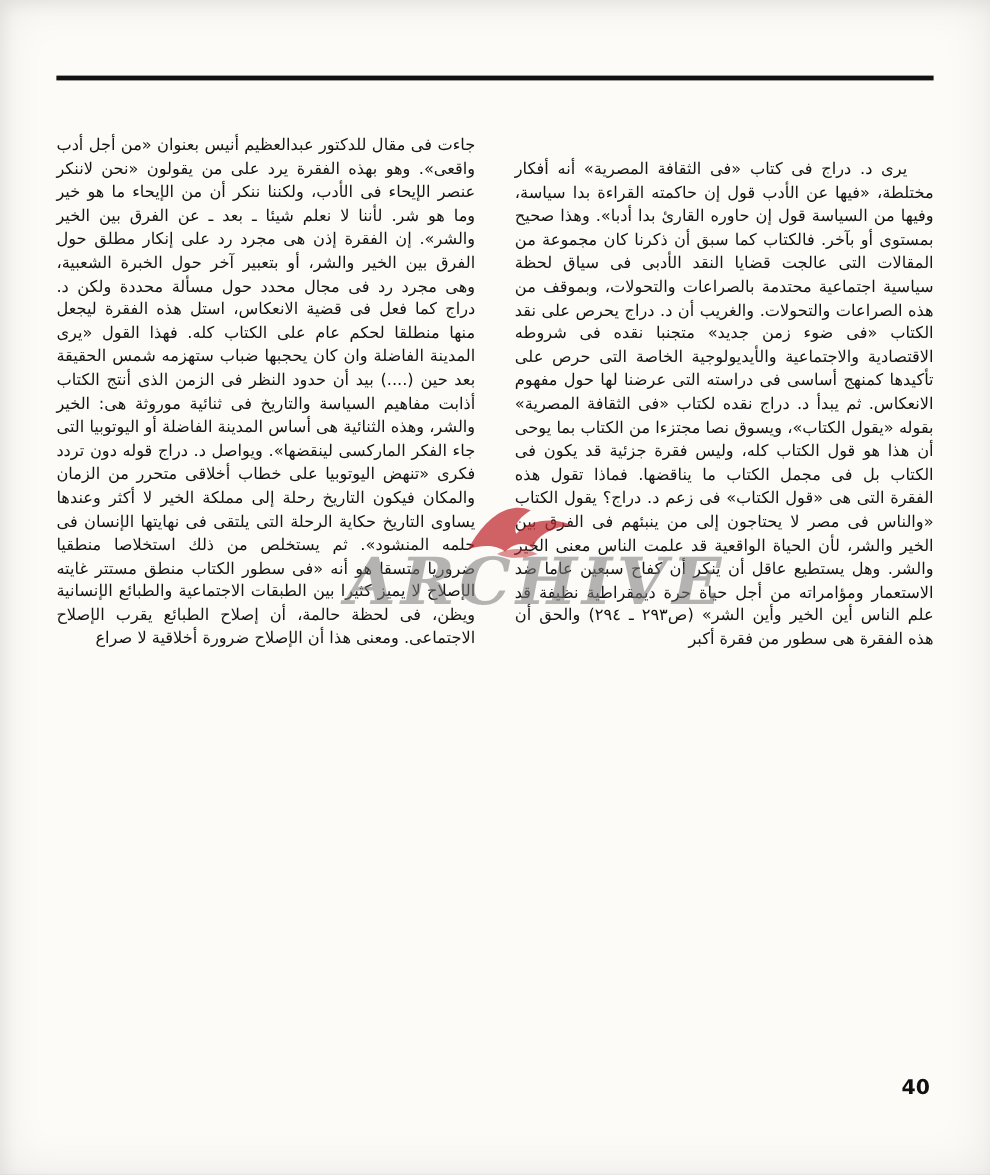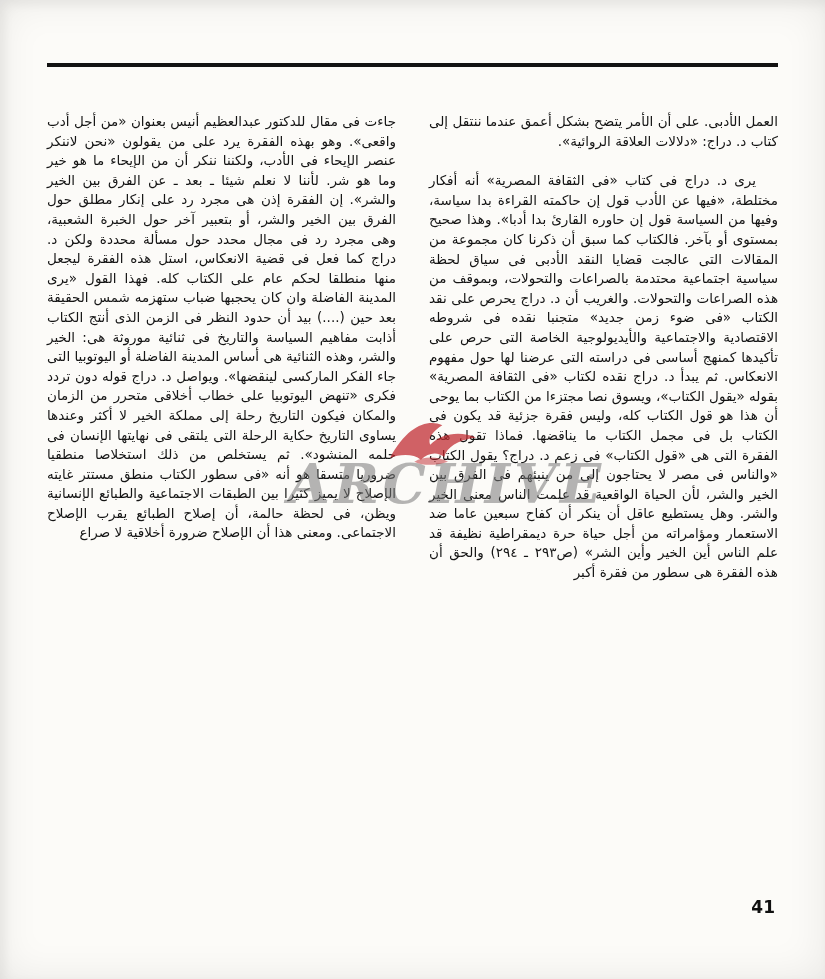--- a/index.html
+++ b/index.html
@@ -96,36 +96,35 @@
 </head>
 <body>
 
 <div class="page">
 
   <div class="top-rule"></div>
 
   <div class="content">
 
     <div class="col">
-      <p>العمل الأدبى. على أن الأمر يتضح بشكل أعمق عندما ننتقل إلى كتاب د. دراج: «دلالات العلاقة الروائية».</p>
       <p class="indent-gap">يرى د. دراج فى كتاب «فى الثقافة المصرية» أنه أفكار مختلطة، «فيها عن الأدب قول إن حاكمته القراءة بدا سياسة، وفيها من السياسة قول إن حاوره القارئ بدا أدبا». وهذا صحيح بمستوى أو بآخر. فالكتاب كما سبق أن ذكرنا كان مجموعة من المقالات التى عالجت قضايا النقد الأدبى فى سياق لحظة سياسية اجتماعية محتدمة بالصراعات والتحولات، وبموقف من هذه الصراعات والتحولات. والغريب أن د. دراج يحرص على نقد الكتاب «فى ضوء زمن جديد» متجنبا نقده فى شروطه الاقتصادية والاجتماعية والأيديولوجية الخاصة التى حرص على تأكيدها كمنهج أساسى فى دراسته التى عرضنا لها حول مفهوم الانعكاس. ثم يبدأ د. دراج نقده لكتاب «فى الثقافة المصرية» بقوله «يقول الكتاب»، ويسوق نصا مجتزءا من الكتاب بما يوحى أن هذا هو قول الكتاب كله، وليس فقرة جزئية قد يكون فى الكتاب بل فى مجمل الكتاب ما يناقضها. فماذا تقول هذه الفقرة التى هى «قول الكتاب» فى زعم د. دراج؟ يقول الكتاب «والناس فى مصر لا يحتاجون إلى من ينبئهم فى الفرق بين الخير والشر، لأن الحياة الواقعية قد علمت الناس معنى الخير والشر. وهل يستطيع عاقل أن ينكر أن كفاح سبعين عاما ضد الاستعمار ومؤامراته من أجل حياة حرة ديمقراطية نظيفة قد علم الناس أين الخير وأين الشر» (ص٢٩٣ ـ ٢٩٤) والحق أن هذه الفقرة هى سطور من فقرة أكبر</p>
     </div>
 
     <div class="col">
       <p>جاءت فى مقال للدكتور عبدالعظيم أنيس بعنوان «من أجل أدب واقعى». وهو بهذه الفقرة يرد على من يقولون «نحن لاننكر عنصر الإيحاء فى الأدب، ولكننا ننكر أن من الإيحاء ما هو خير وما هو شر. لأننا لا نعلم شيئا ـ بعد ـ عن الفرق بين الخير والشر». إن الفقرة إذن هى مجرد رد على إنكار مطلق حول الفرق بين الخير والشر، أو بتعبير آخر حول الخبرة الشعبية، وهى مجرد رد فى مجال محدد حول مسألة محددة ولكن د. دراج كما فعل فى قضية الانعكاس، استل هذه الفقرة ليجعل منها منطلقا لحكم عام على الكتاب كله. فهذا القول «يرى المدينة الفاضلة وان كان يحجبها ضباب ستهزمه شمس الحقيقة بعد حين (....) بيد أن حدود النظر فى الزمن الذى أنتج الكتاب أذابت مفاهيم السياسة والتاريخ فى ثنائية موروثة هى: الخير والشر، وهذه الثنائية هى أساس المدينة الفاضلة أو اليوتوبيا التى جاء الفكر الماركسى لينقضها». ويواصل د. دراج قوله دون تردد فكرى «تنهض اليوتوبيا على خطاب أخلاقى متحرر من الزمان والمكان فيكون التاريخ رحلة إلى مملكة الخير لا أكثر وعندها يساوى التاريخ حكاية الرحلة التى يلتقى فى نهايتها الإنسان فى حلمه المنشود». ثم يستخلص من ذلك استخلاصا منطقيا ضروريا متسقا هو أنه «فى سطور الكتاب منطق مستتر غايته الإصلاح لا يميز كثيرا بين الطبقات الاجتماعية والطبائع الإنسانية ويظن، فى لحظة حالمة، أن إصلاح الطبائع يقرب الإصلاح الاجتماعى. ومعنى هذا أن الإصلاح ضرورة أخلاقية لا صراع</p>
     </div>
   </div>
 
   <div class="watermark">
     <div class="bird">
       <svg viewBox="0 0 100 60" width="96" height="56" aria-hidden="true">
         <path d="M4,46 C22,12 44,4 60,11 C50,17 44,25 47,32
                  C59,19 80,17 96,24 C76,27 65,34 62,45
                  C55,39 45,40 37,48 C29,41 14,42 4,46 Z" fill="#c0272d" opacity="0.85"></path>
         <path d="M30,50 C40,44 55,44 66,50 C55,54 40,55 30,50 Z" fill="#c0272d" opacity="0.6"></path>
       </svg>
     </div>
     <div class="wm-title">ARCHIVE</div>
   </div>
 
-  <div class="page-number">41</div>
+  <div class="page-number">40</div>
 
 </div>
 
 </body></html>

